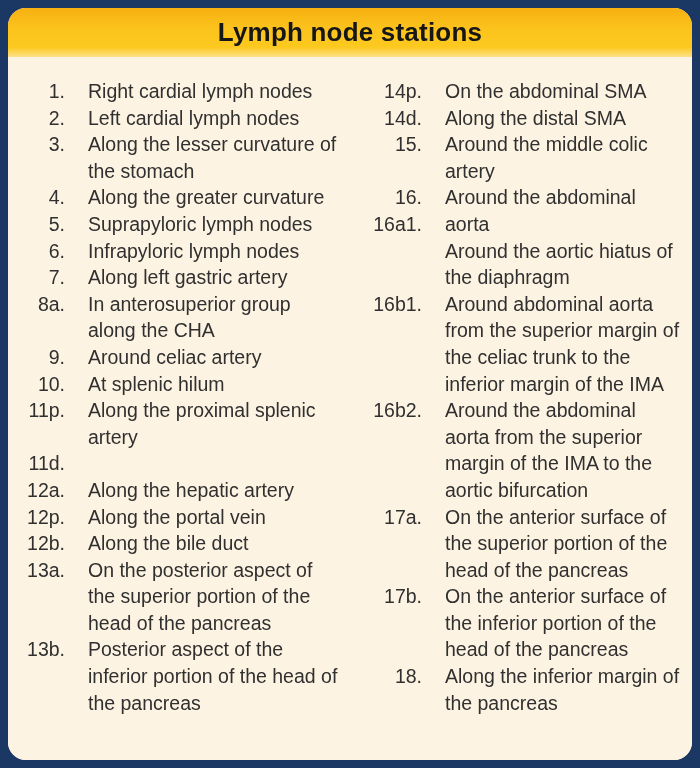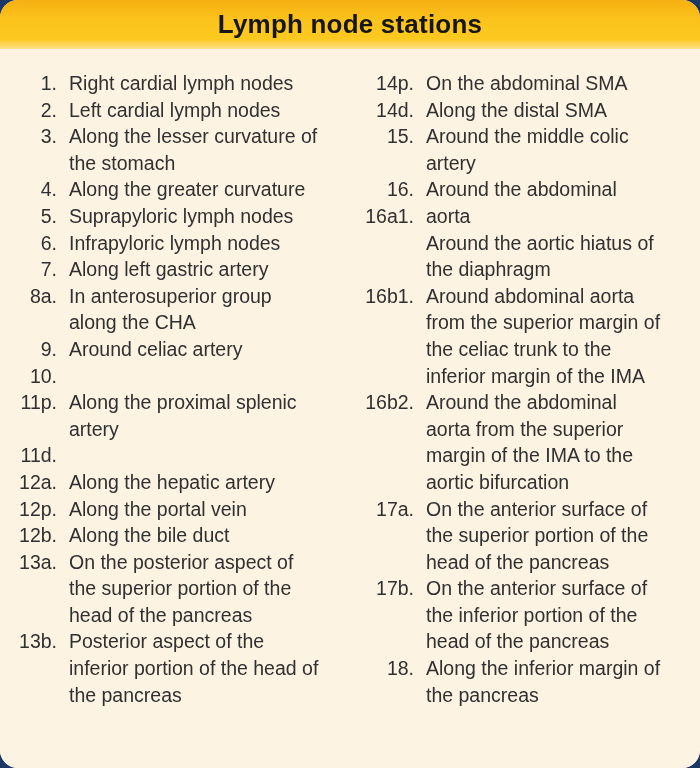--- a/index.html
+++ b/index.html
@@ -4,20 +4,21 @@
 <style>
   html, body {
     margin: 0;
     padding: 0;
     background: #1b3764;
   }
   .frame {
     width: 700px;
     height: 768px;
     box-sizing: border-box;
+    padding: 8px;
     background: #1b3764;
     font-family: "Liberation Sans", sans-serif;
   }
   .card {
     width: 100%;
     height: 100%;
     border-radius: 18px;
     overflow: hidden;
     display: flex;
     flex-direction: column;
@@ -64,21 +65,21 @@
   }
   .item .num {
     flex: 0 0 auto;
     text-align: right;
     font-size: 19.5px;
     line-height: 26.6px;
   }
   .col-left .item .num { width: 53px; }
   .col-right .item .num { width: 78px; }
   .item .text {
-    margin-left: 12px;
+    margin-left: 23px;
     font-size: 19.5px;
     line-height: 26.6px;
     white-space: pre;
   }
 </style>
 </head>
 <body>
 
 <div class="frame">
   <div class="card">
@@ -130,20 +131,21 @@
   </div>
 
 
   <div class="item">
     <span class="num">9.</span>
     <span class="text">Around celiac artery</span>
   </div>
 
   <div class="item">
     <span class="num">10.</span>
+    <span class="text">At splenic hilum</span>
   </div>
 
   <div class="item">
     <span class="num">11p.</span>
     <span class="text">Along the proximal splenic
 artery</span>
   </div>
 
   <div class="item">
     <span class="num">11d.</span>

